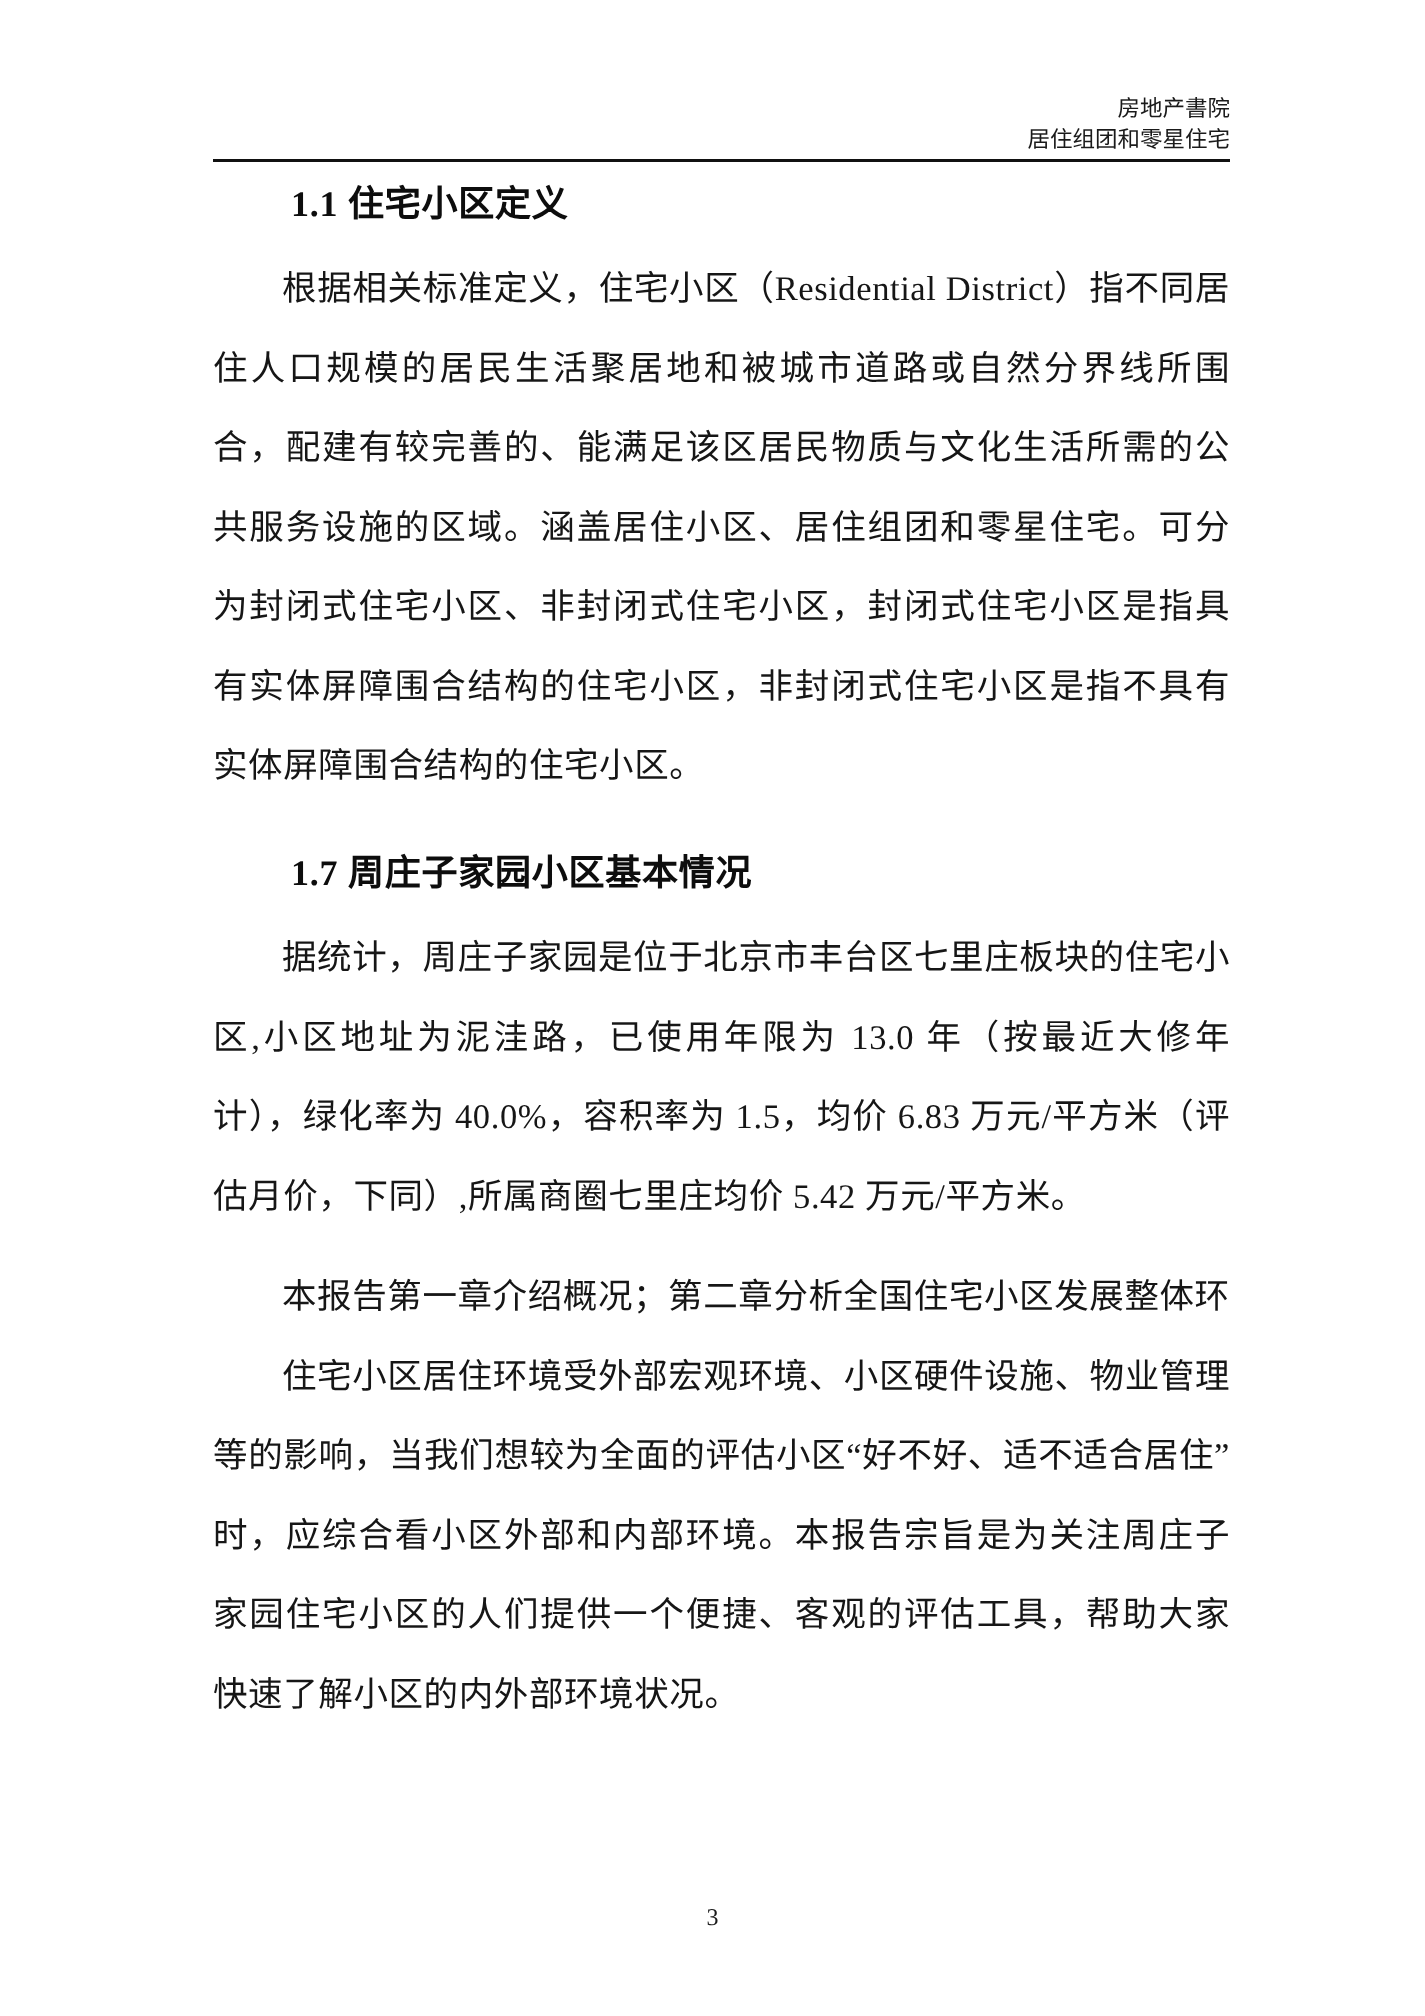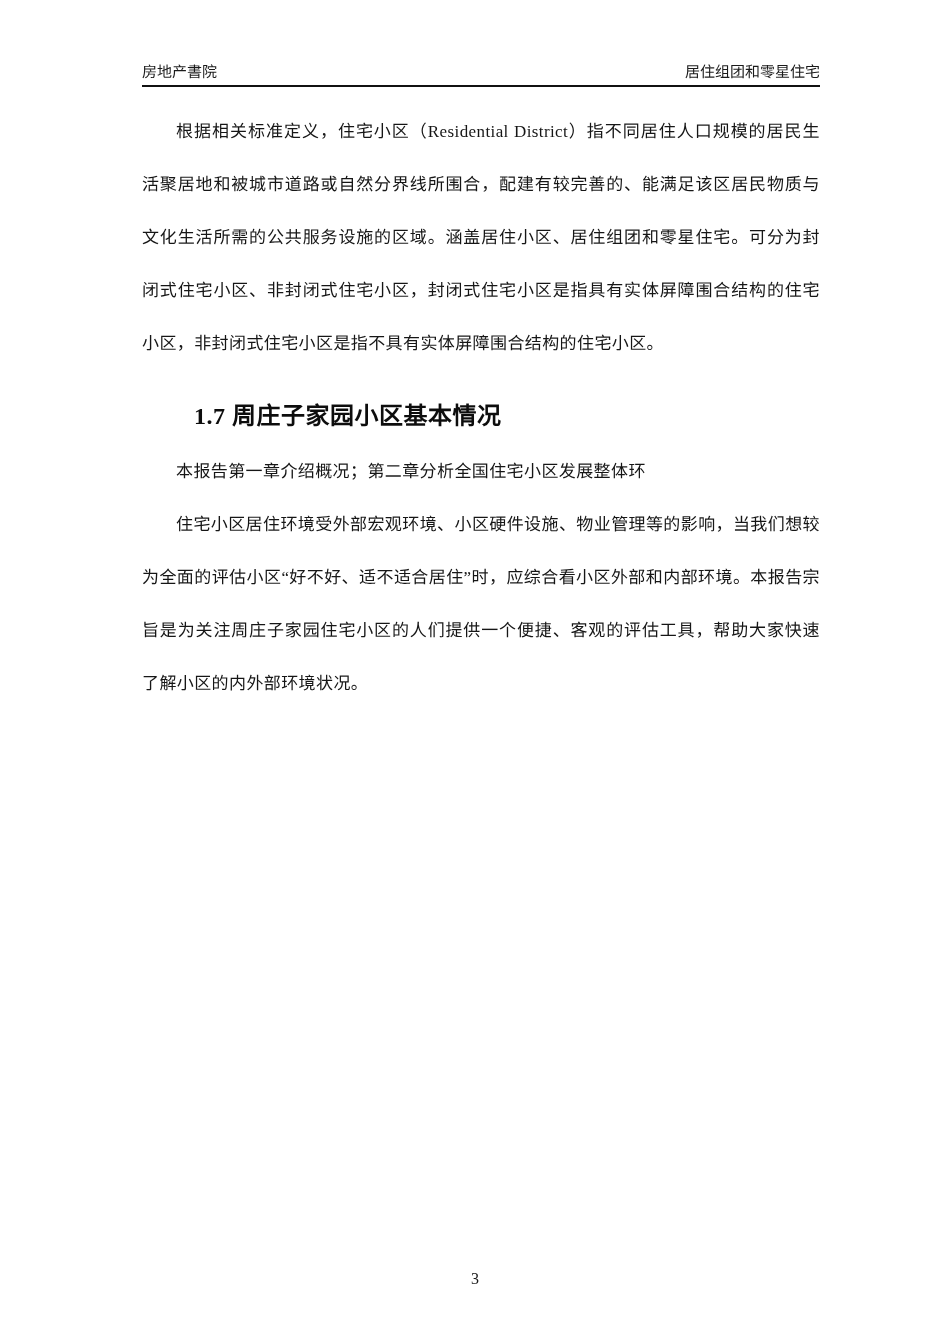--- a/index.html
+++ b/index.html
@@ -24,20 +24,21 @@
     width: 678px;
     padding-top: 60px;
     padding-bottom: 4px;
     border-bottom: 2px solid #111111;
     display: flex;
     justify-content: space-between;
     align-items: flex-end;
     font-family: "Liberation Sans", "DejaVu Sans", sans-serif;
     font-size: 15px;
     color: #1a1a1a;
+    flex-direction: column;
   }
   .doc-body {
     position: absolute;
     top: 91px;
     left: 142px;
     width: 678px;
   }
   .doc-title {
     margin: 31px 0 0 52px;
     font-size: 28px;
@@ -49,21 +50,21 @@
   .doc-section h2 {
     margin: 31px 0 0 52px;
     font-size: 24px;
     line-height: 30px;
     font-weight: bold;
     color: #0d0d0d;
     letter-spacing: 0.5px;
   }
   .doc-section p {
     margin: 14px 0 0 0;
-    font-size: 17px;
+    font-size: 23px;
     line-height: 53px;
     text-align: justify;
     text-indent: 2em;
     color: #161616;
     letter-spacing: 0.4px;
   }
   .doc-section p + p {
     margin-top: 0;
   }
   .doc-footer {
@@ -84,25 +85,27 @@
 
   <header class="doc-header">
     <span>房地产書院</span>
     <span>居住组团和零星住宅</span>
   </header>
 
   <main class="doc-body">
 
 
     <section class="doc-section">
+      <h2>1.1 住宅小区定义</h2>
       <p>根据相关标准定义，住宅小区（Residential District）指不同居住人口规模的居民生活聚居地和被城市道路或自然分界线所围合，配建有较完善的、能满足该区居民物质与文化生活所需的公共服务设施的区域。涵盖居住小区、居住组团和零星住宅。可分为封闭式住宅小区、非封闭式住宅小区，封闭式住宅小区是指具有实体屏障围合结构的住宅小区，非封闭式住宅小区是指不具有实体屏障围合结构的住宅小区。</p>
     </section>
 
     <section class="doc-section">
       <h2>1.7 周庄子家园小区基本情况</h2>
+      <p>据统计，周庄子家园是位于北京市丰台区七里庄板块的住宅小区,小区地址为泥洼路，已使用年限为 13.0 年（按最近大修年计），绿化率为 40.0%，容积率为 1.5，均价 6.83 万元/平方米（评估月价，下同）,所属商圈七里庄均价 5.42 万元/平方米。</p>
     </section>
 
     <section class="doc-section">
       <p>本报告第一章介绍概况；第二章分析全国住宅小区发展整体环</p>
       <p>住宅小区居住环境受外部宏观环境、小区硬件设施、物业管理等的影响，当我们想较为全面的评估小区“好不好、适不适合居住”时，应综合看小区外部和内部环境。本报告宗旨是为关注周庄子家园住宅小区的人们提供一个便捷、客观的评估工具，帮助大家快速了解小区的内外部环境状况。</p>
     </section>
 
   </main>
 
   <footer class="doc-footer">

